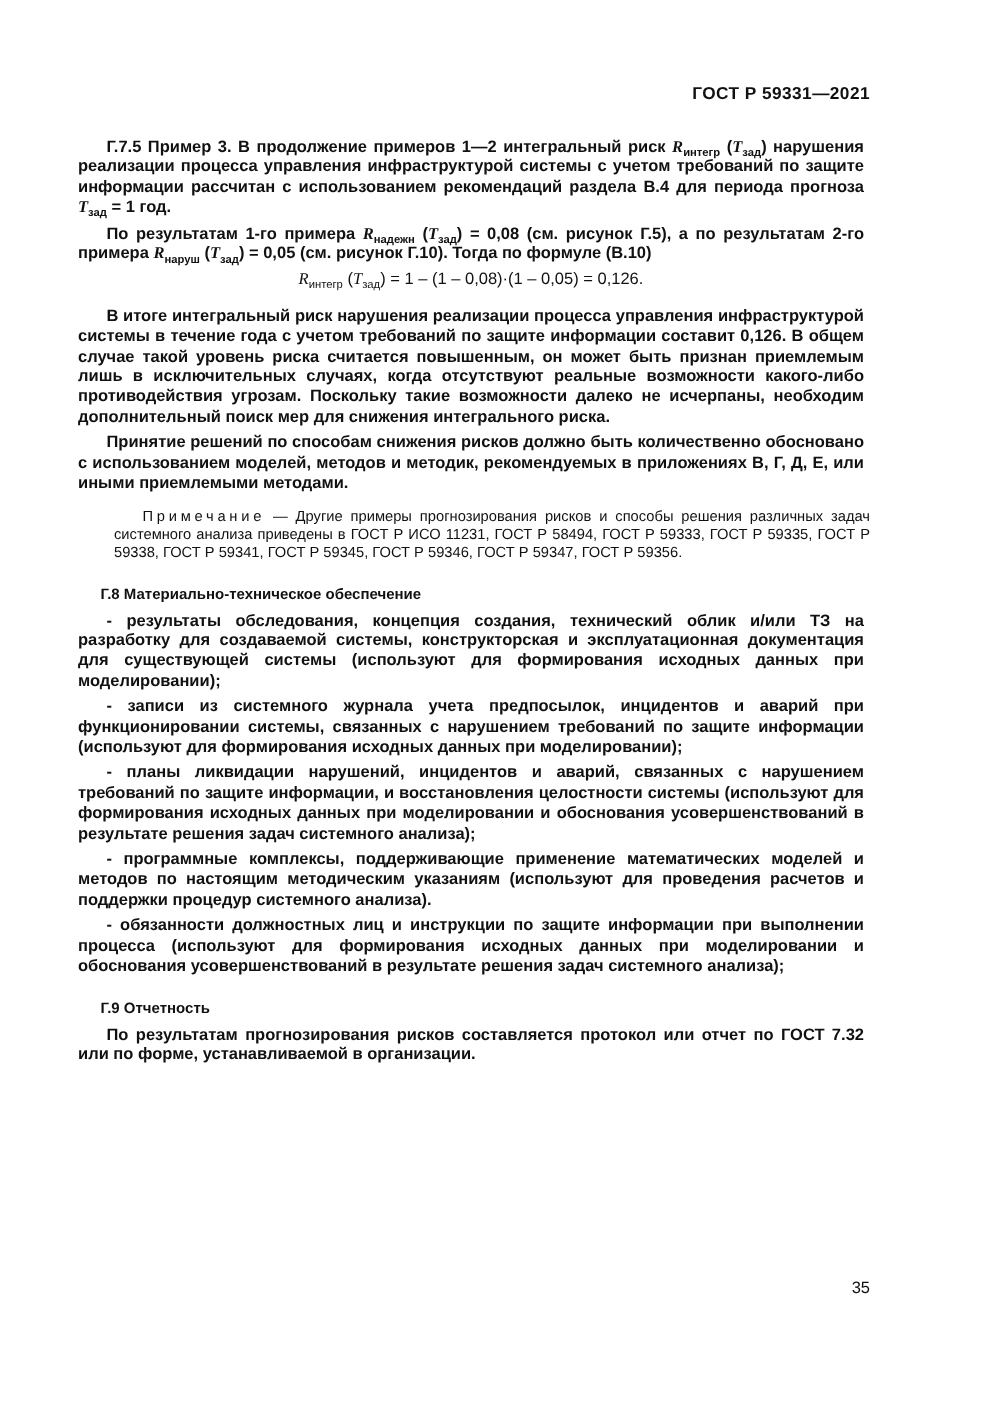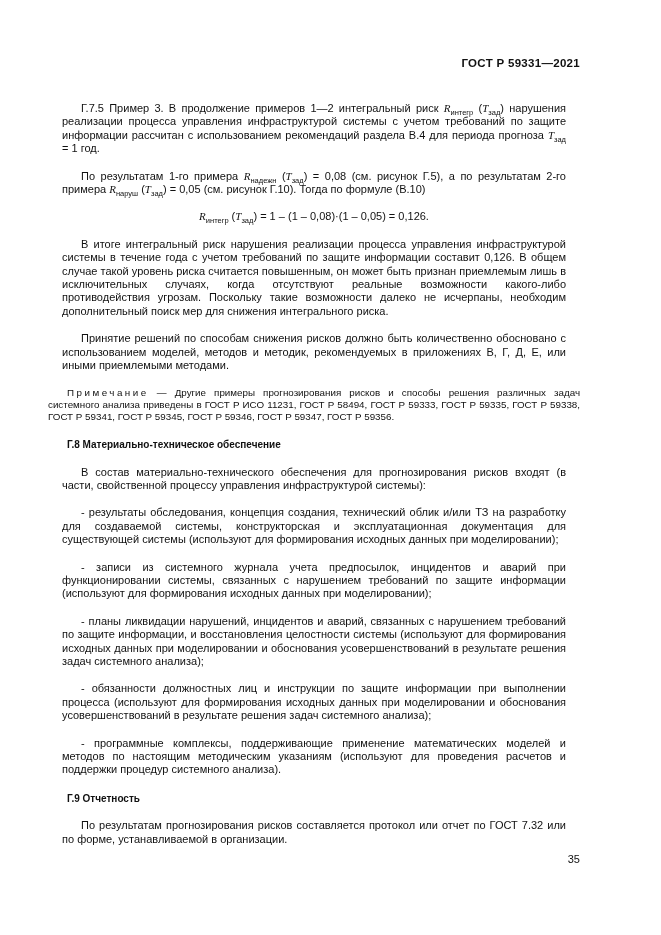--- a/index.html
+++ b/index.html
@@ -13,40 +13,42 @@
   }
   .doc-header {
     position:absolute; top:57px; left:48px; width:532px;
     text-align:right; font-weight:bold; font-size:11.5px;
     letter-spacing:0.3px;
   }
   .content {
     position:absolute; top:88px; left:48px; width:532px;
   }
   .body-p {
-    margin:14px;
+    margin:4px;
     font-size:11px; line-height:13.4px;
     text-align:justify;
     text-indent:19px;
     hyphens:auto;
+    font-weight:bold;
   }
   .body-p sub, .formula sub {
     font-size:7.5px; line-height:0;
   }
   i.var { font-style:italic; font-family:"Liberation Serif", serif; }
   .formula {
     margin:0 0 11px 0;
     font-size:11px; line-height:13.4px;
     text-align:center; text-indent:0;
   }
   .note {
     margin-top:9px;
     font-size:9.8px; line-height:12.2px;
     text-align:justify; text-indent:19px;
     hyphens:auto;
+    margin-left:28px;
   }
   .note-label { letter-spacing:2.5px; }
   .heading {
     margin:15px 0 4px 0;
     font-weight:bold;
     font-size:10px; line-height:13.4px;
     text-align:left; text-indent:19px;
   }
   .page-number {
     position:absolute; right:81px; bottom:70px;
@@ -69,28 +71,27 @@
     <p class="formula"><i class="var">R</i><sub>интегр</sub> (<i class="var">T</i><sub>зад</sub>) = 1 – (1 – 0,08)·(1 – 0,05) = 0,126.</p>
 
     <p class="body-p">В итоге интегральный риск нарушения реализации процесса управления инфраструктурой системы в течение года с учетом требований по защите информации составит 0,126. В общем случае такой уровень риска считается повышенным, он может быть признан приемлемым лишь в исключительных случаях, когда отсутствуют реальные возможности какого-либо противодействия угрозам. Поскольку такие возможности далеко не исчерпаны, необходим дополнительный поиск мер для снижения интегрального риска.</p>
 
     <p class="body-p">Принятие решений по способам снижения рисков должно быть количественно обосновано с использованием моделей, методов и методик, рекомендуемых в приложениях В, Г, Д, Е, или иными приемлемыми методами.</p>
 
     <p class="note"><span class="note-label">Примечание</span><span> — Другие примеры прогнозирования рисков и способы решения различных задач системного анализа приведены в ГОСТ Р ИСО 11231, ГОСТ Р 58494, ГОСТ Р 59333, ГОСТ Р 59335, ГОСТ Р 59338, ГОСТ Р 59341, ГОСТ Р 59345, ГОСТ Р 59346, ГОСТ Р 59347, ГОСТ Р 59356.</span></p>
 
     <p class="heading">Г.8 Материально-техническое обеспечение</p>
 
-    <p class="body-p">В состав материально-технического обеспечения для прогнозирования рисков входят (в части, свойственной процессу управления инфраструктурой системы):</p>
 
     <div>
         <p class="body-p">- результаты обследования, концепция создания, технический облик и/или ТЗ на разработку для создаваемой системы, конструкторская и эксплуатационная документация для существующей системы (используют для формирования исходных данных при моделировании);</p>
         <p class="body-p">- записи из системного журнала учета предпосылок, инцидентов и аварий при функционировании системы, связанных с нарушением требований по защите информации (используют для формирования исходных данных при моделировании);</p>
         <p class="body-p">- планы ликвидации нарушений, инцидентов и аварий, связанных с нарушением требований по защите информации, и восстановления целостности системы (используют для формирования исходных данных при моделировании и обоснования усовершенствований в результате решения задач системного анализа);</p>
+        <p class="body-p">- программные комплексы, поддерживающие применение математических моделей и методов по настоящим методическим указаниям (используют для проведения расчетов и поддержки процедур системного анализа).</p>
         <p class="body-p">- обязанности должностных лиц и инструкции по защите информации при выполнении процесса (используют для формирования исходных данных при моделировании и обоснования усовершенствований в результате решения задач системного анализа);</p>
-        <p class="body-p">- программные комплексы, поддерживающие применение математических моделей и методов по настоящим методическим указаниям (используют для проведения расчетов и поддержки процедур системного анализа).</p>
       </div>
 
     <p class="heading">Г.9 Отчетность</p>
 
     <p class="body-p">По результатам прогнозирования рисков составляется протокол или отчет по ГОСТ 7.32 или по форме, устанавливаемой в организации.</p>
 
   </div>
 
   <div class="page-number">35</div>
 

